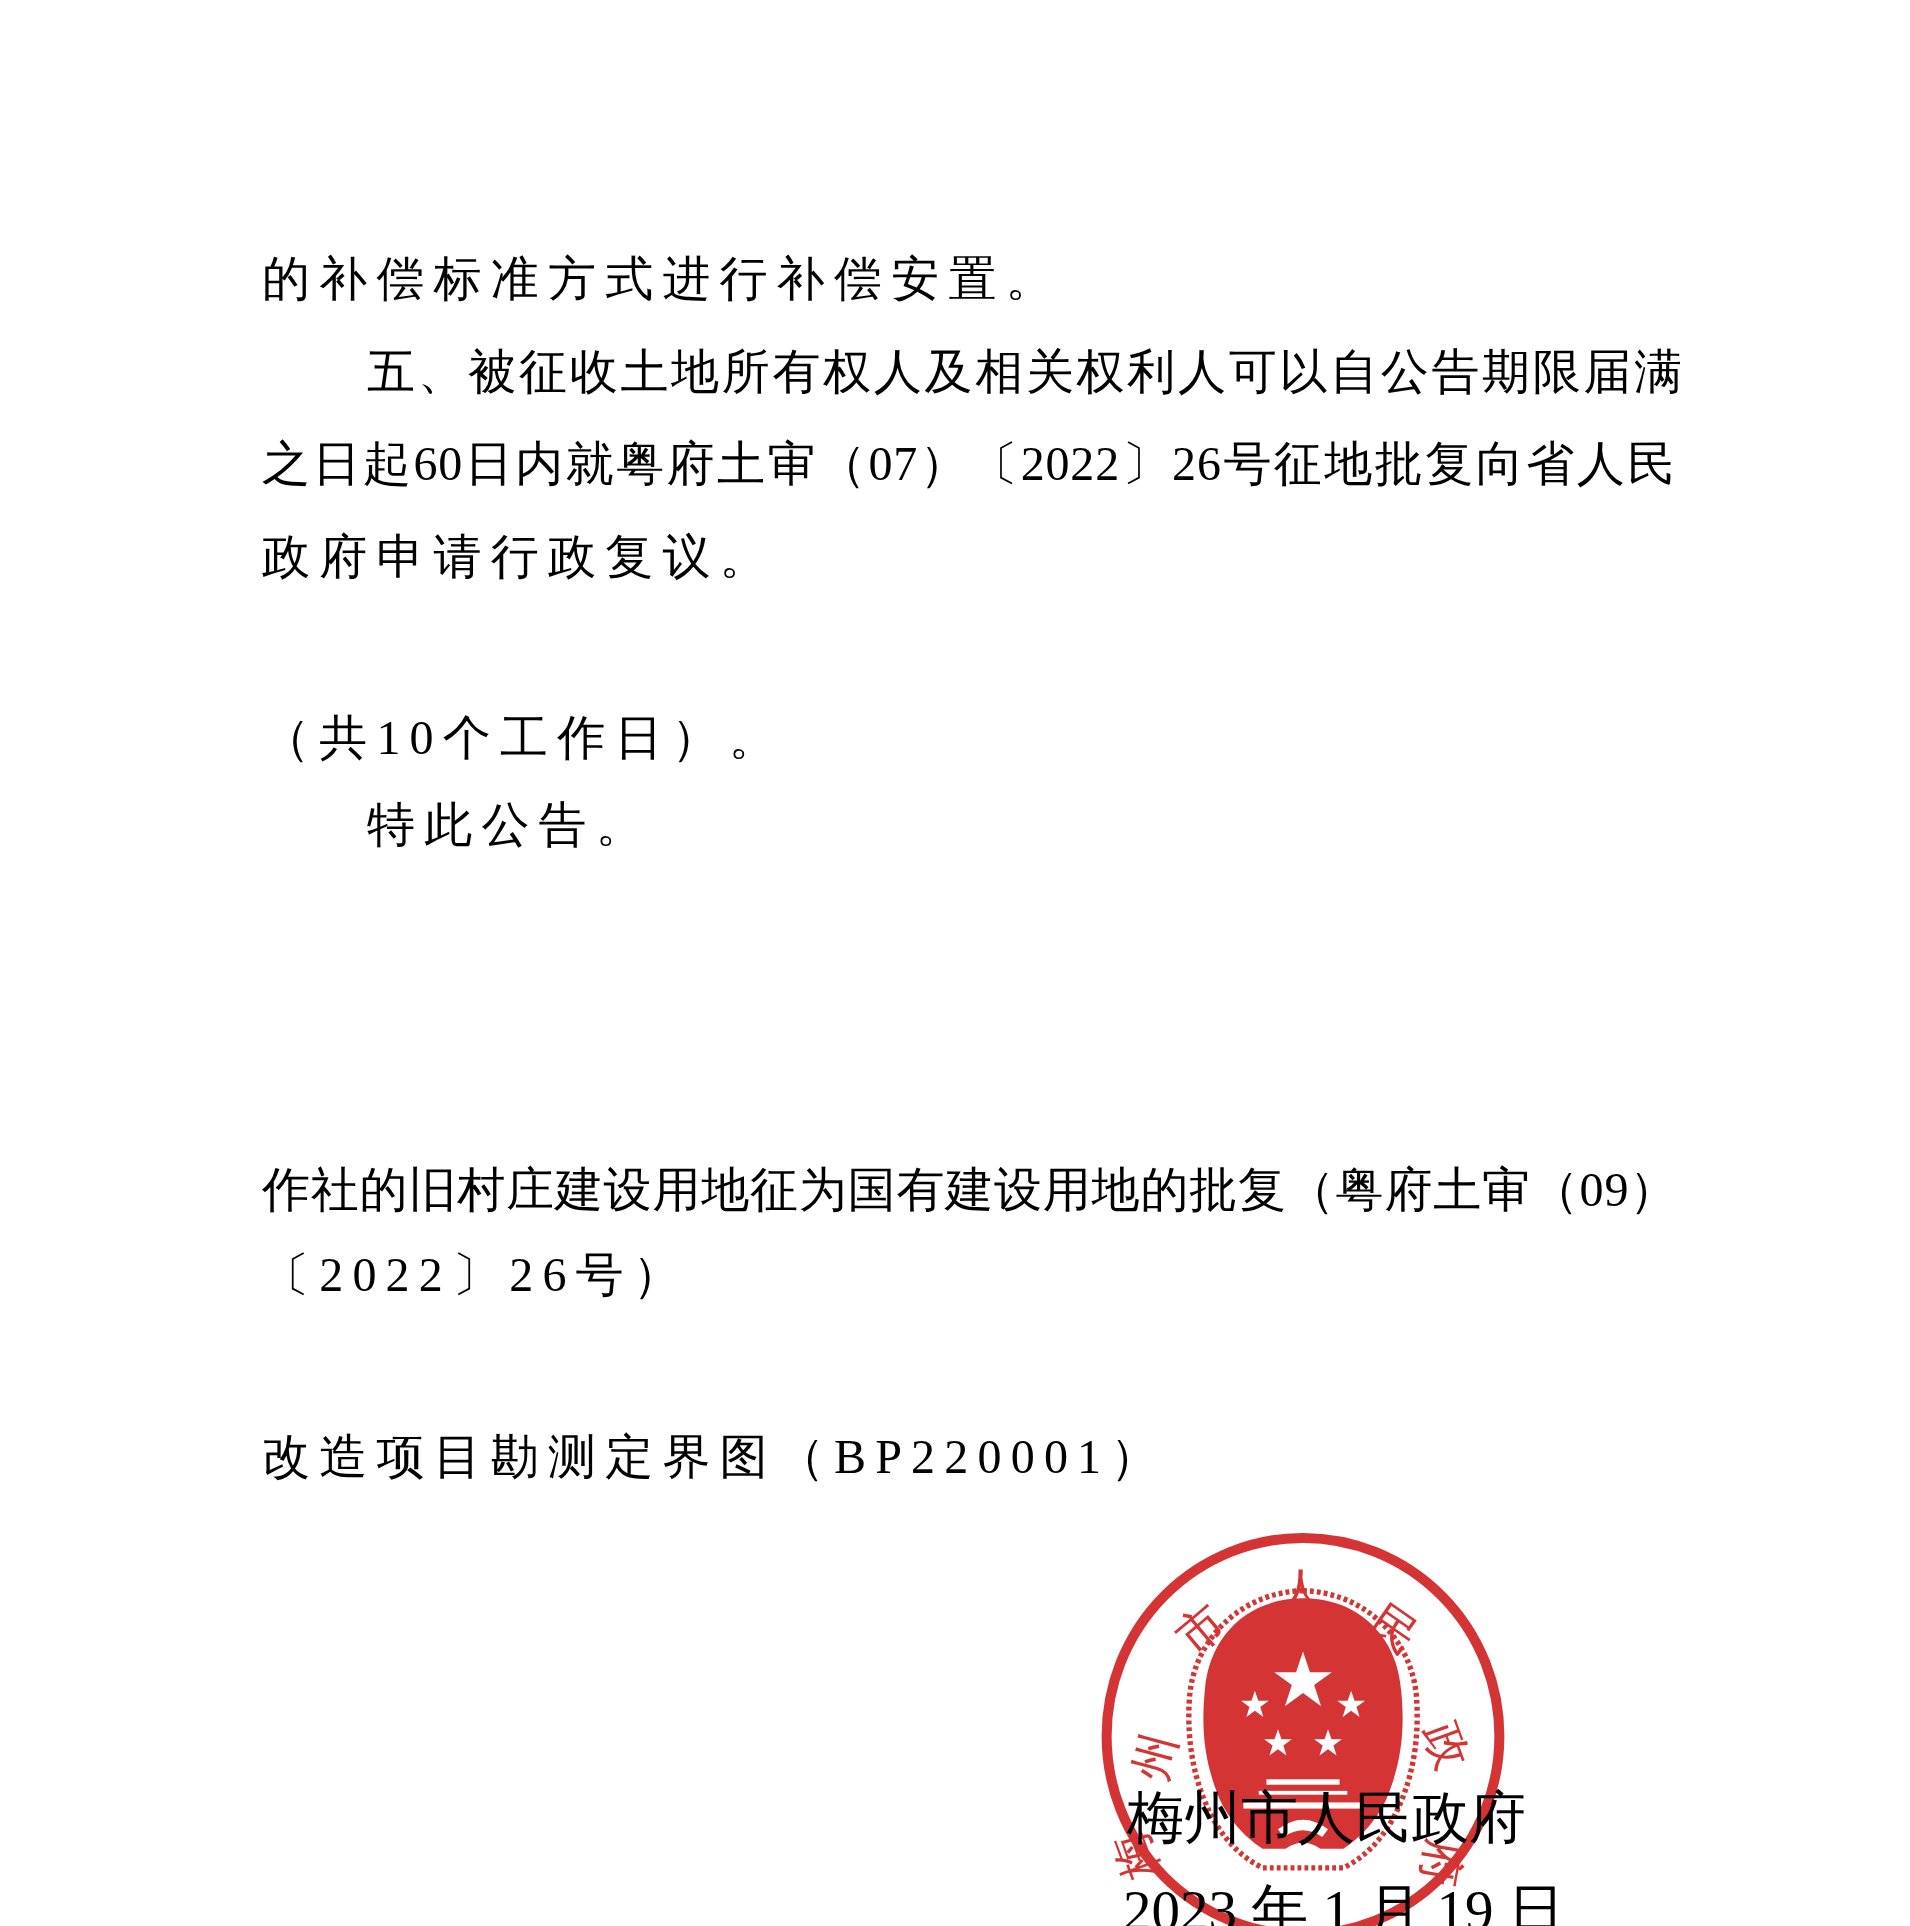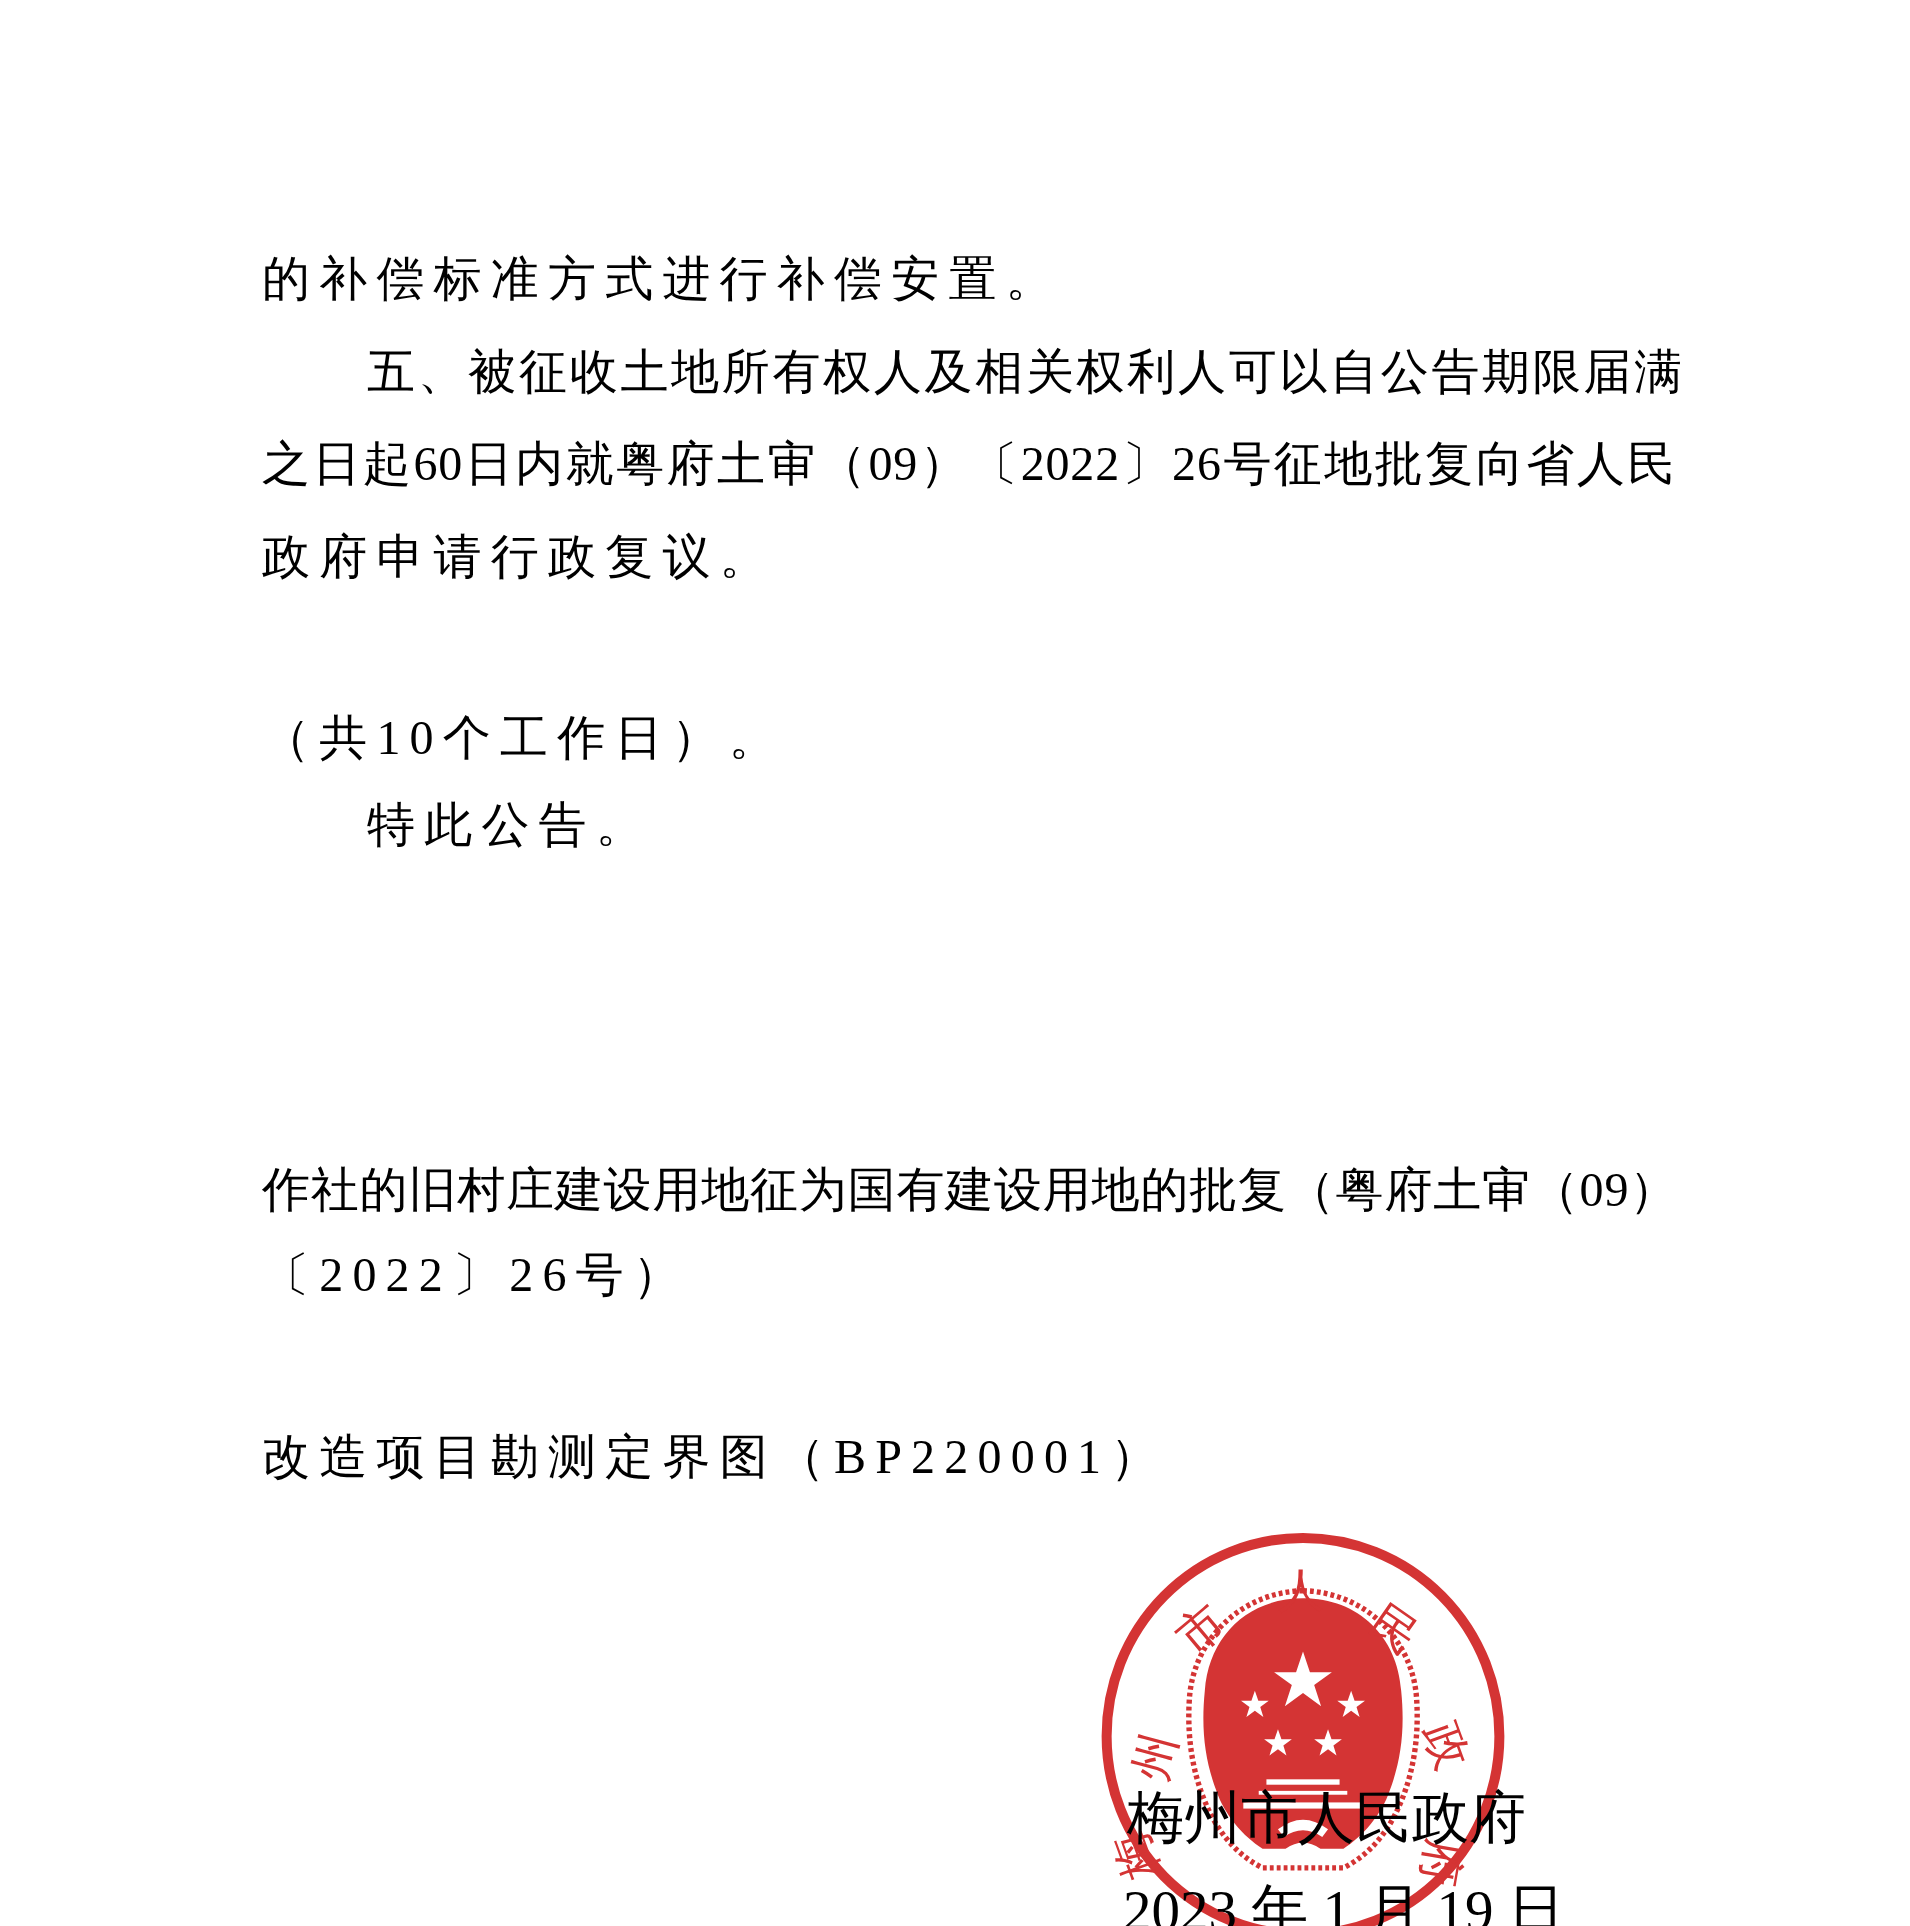--- a/index.html
+++ b/index.html
@@ -75,21 +75,21 @@
     }
   </style>
 </head>
 <body>
 
 <div class="page">
 
   <div class="line last" style="top:248px;">的补偿标准方式进行补偿安置。</div>
 
   <div class="line indent" style="top:341px;">五、被征收土地所有权人及相关权利人可以自公告期限届满</div>
-  <div class="line" style="top:433px;">之日起60日内就粤府土审（09）〔2022〕26号征地批复向省人民</div>
+  <div class="line" style="top:433px;">之日起60日内就粤府土审（07）〔2022〕26号征地批复向省人民</div>
   <div class="line last" style="top:526px;">政府申请行政复议。</div>
 
   <div class="line last" style="top:707px;">（共10个工作日）。</div>
 
   <div class="line indent last" style="top:794px;">特此公告。</div>
 
 
   <div class="line" style="top:1159px;">作社的旧村庄建设用地征为国有建设用地的批复（粤府土审（09）</div>
   <div class="line last" style="top:1244px;">〔2022〕26号）</div>
 

